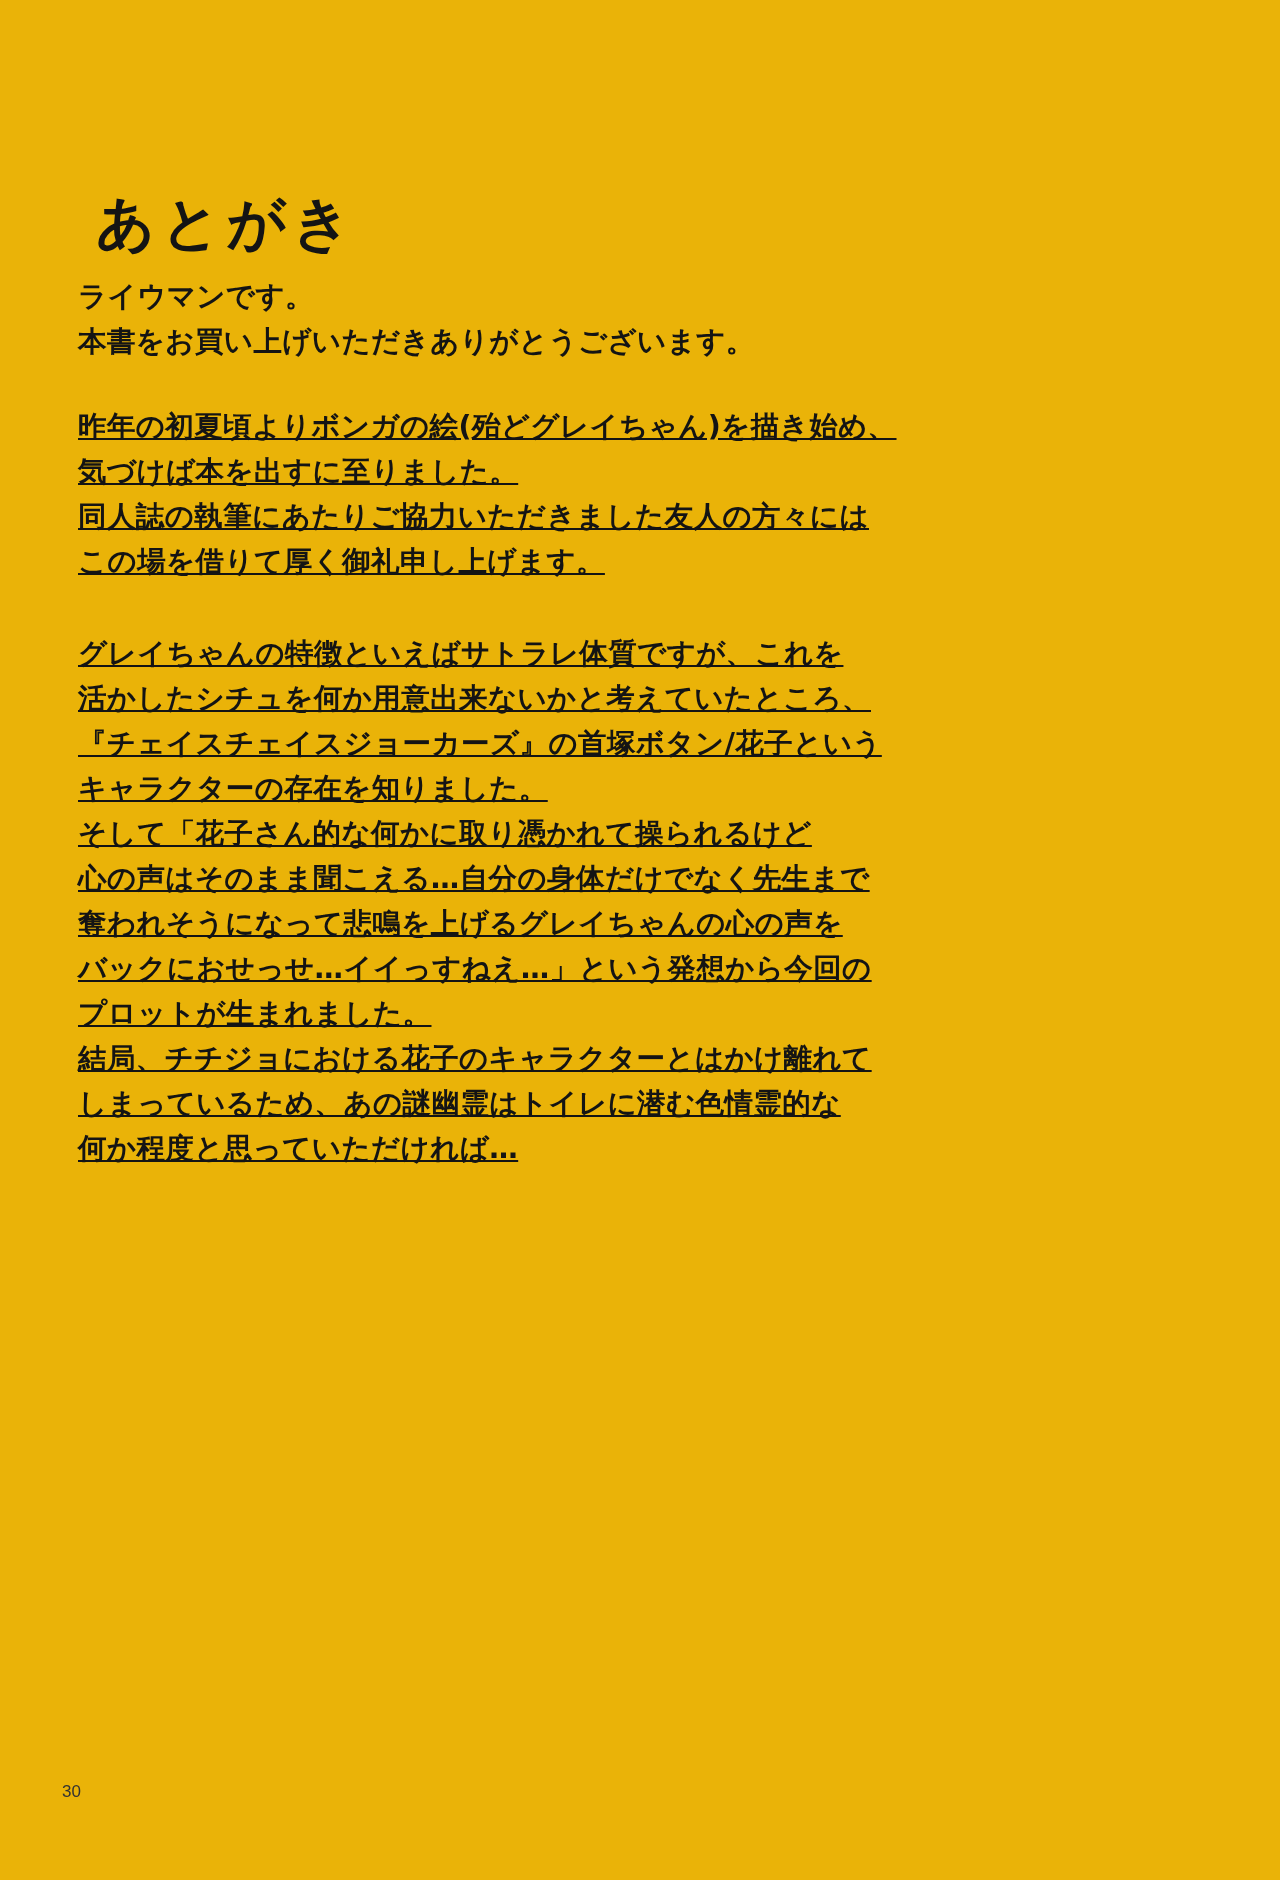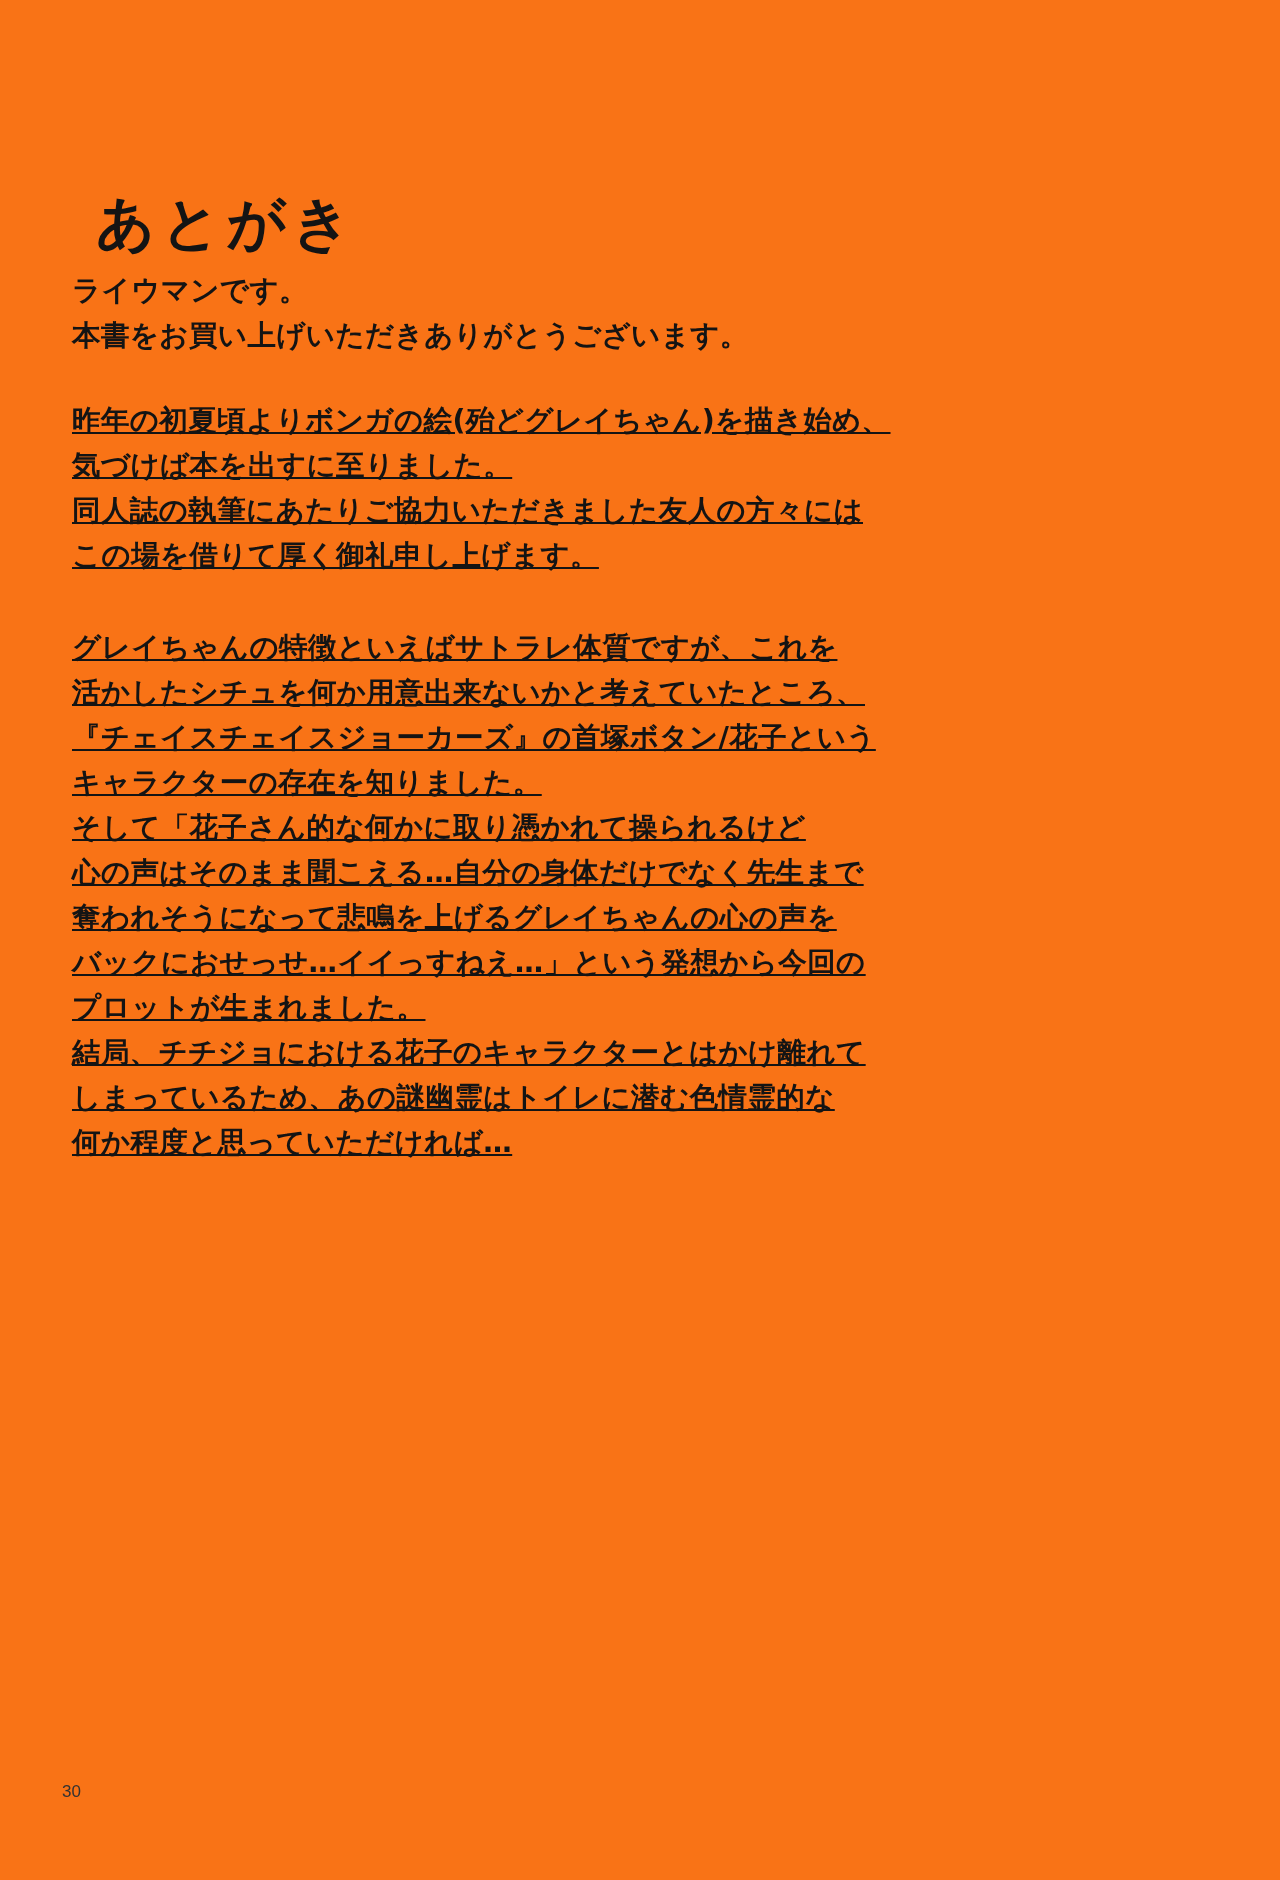--- a/index.html
+++ b/index.html
@@ -15,21 +15,21 @@
     color: #1a1a1a;
     overflow: hidden;
   }
 
   .page {
     position: absolute;
     top: 0;
     left: 0;
     width: 1280px;
     height: 1880px;
-    background: #f97316;
+    background: #eab308;
   }
 
   .afterword-title {
     position: absolute;
     left: 96px;
     top: 155px;
     font-size: 58px;
     font-weight: 700;
     letter-spacing: 6px;
     line-height: 1;
@@ -42,21 +42,21 @@
     left: 72px;
     width: 1120px;
     font-size: 28.5px;
     font-weight: 700;
     line-height: 45px;
     letter-spacing: 0.4px;
     color: #141414;
   }
 
   .body-block p {
-    margin: 0;
+    margin: 6px;
     white-space: pre-wrap;
   }
 
   #para-1 { top: 268px; }
   #para-2 { top: 398px; text-decoration: underline; }
   #para-3 { top: 625px; text-decoration: underline; }
   #para-4 { top: 1215px; }
   #para-5 { top: 1490px; }
 
   .page-number {

